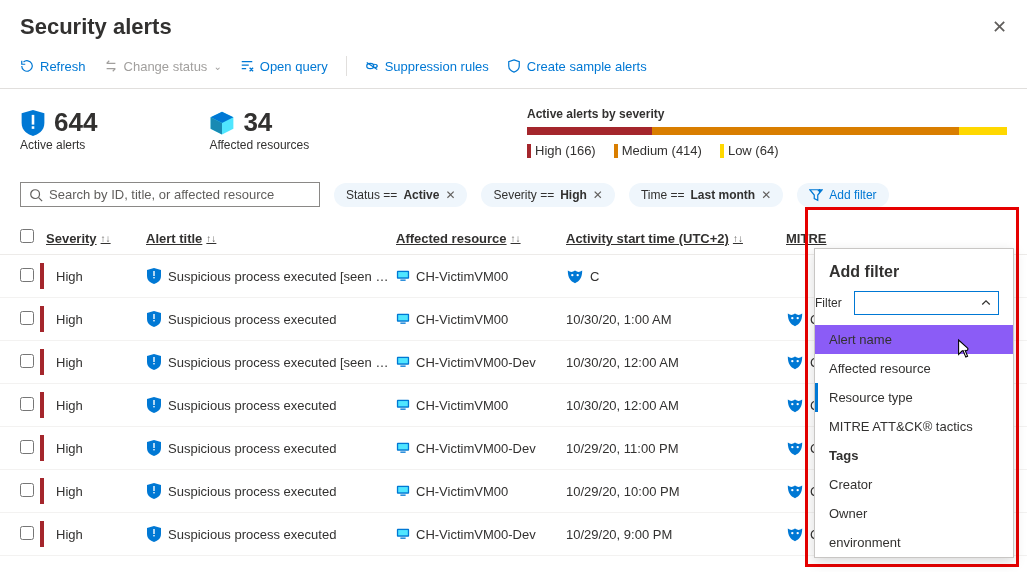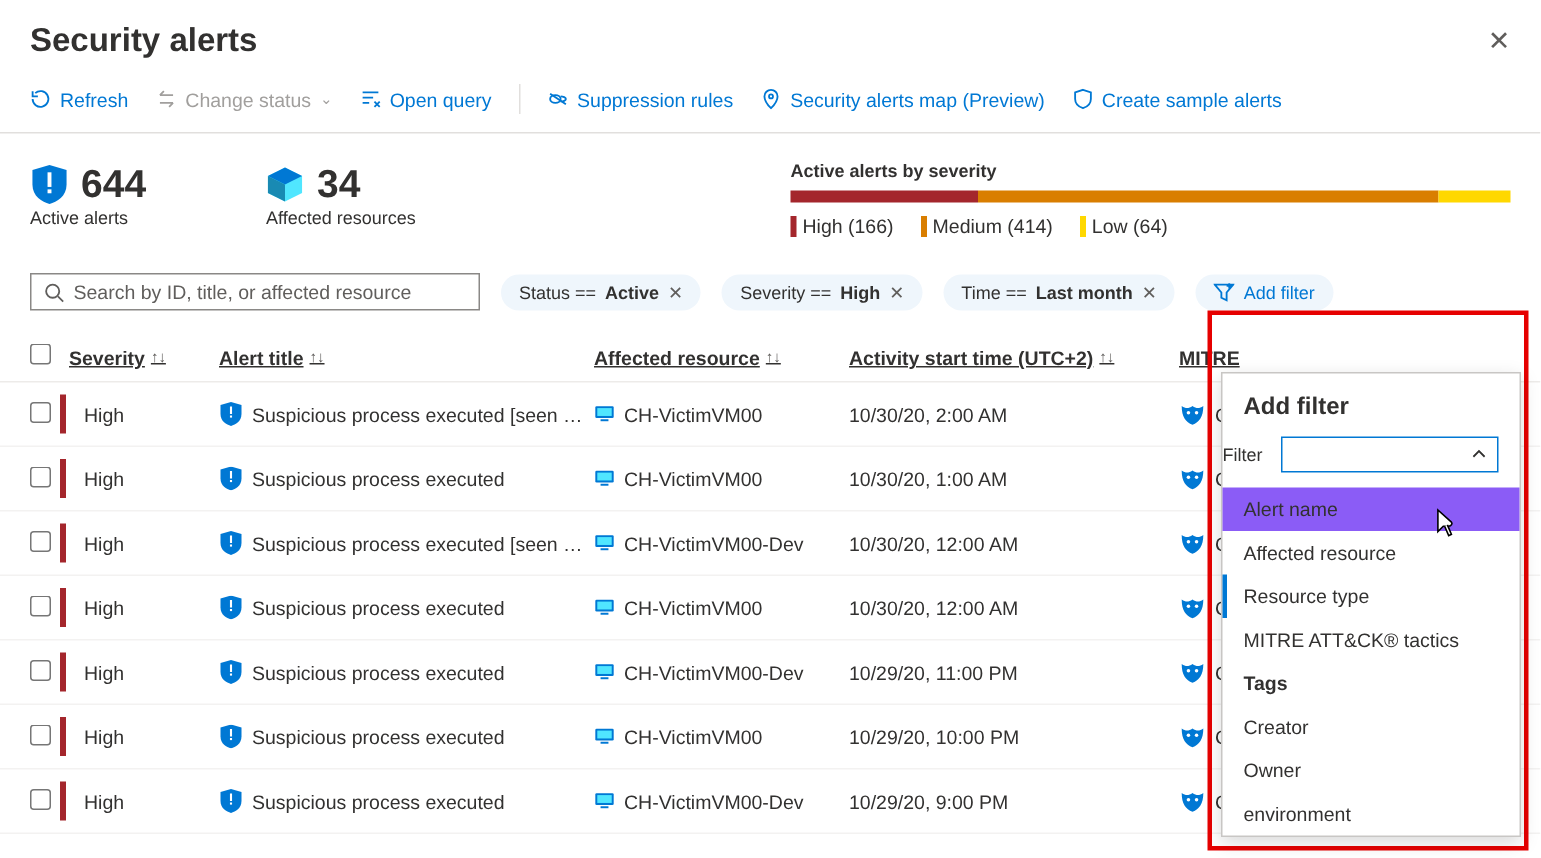--- a/index.html
+++ b/index.html
@@ -5,21 +5,21 @@
   * { box-sizing: border-box; margin: 0; padding: 0; font-family: "Segoe UI", Arial, sans-serif; }
   body { width: 1027px; height: 572px; background: #fff; color: #323130; font-size: 13px; overflow: hidden; position: relative; }
   .header { display:flex; justify-content:space-between; align-items:center; padding:14px 20px 6px 20px; }
   .header h1 { font-size:22px; font-weight:600; }
   .close-x { font-size:18px; color:#605e5c; cursor:pointer; }
   .toolbar { display:flex; align-items:center; gap:18px; padding:10px 20px 12px 20px; border-bottom:1px solid #e1dfdd; }
   .toolbar .sep { width:1px; height:20px; background:#e1dfdd; }
   .tbtn { display:flex; align-items:center; gap:6px; color:#0078d4; cursor:pointer; font-size:13px; }
   .tbtn.disabled { color:#a19f9d; }
   .tbtn svg { width:14px; height:14px; }
-  .stats { display:flex; gap:80px; padding:18px 20px 10px 20px; align-items:flex-start; }
+  .stats { display:flex; gap:112px; padding:18px 20px 10px 20px; align-items:flex-start; }
   .stat { display:flex; flex-direction:column; }
   .stat-top { display:flex; align-items:center; gap:8px; }
   .stat-num { font-size:26px; font-weight:600; color:#323130; }
   .stat-label { font-size:12px; color:#323130; margin-top:0; }
   .sev-box { margin-left:auto; width:480px; }
   .sev-title { font-size:12px; font-weight:600; margin-bottom:6px; }
   .sev-bar { display:flex; height:8px; width:100%; margin-bottom:8px; }
   .sev-bar div { height:100%; }
   .sev-legend { display:flex; gap:18px; font-size:13px; }
   .sev-legend span { display:flex; align-items:flex-end; gap:4px; }
@@ -92,27 +92,20 @@
   <div class="sep"></div>
   <div class="tbtn">
     <svg viewBox="0 0 16 16" fill="none" stroke="#0078d4" stroke-width="1.4">
         <ellipse cx="6" cy="8" rx="4" ry="3"></ellipse>
         <path d="M10 6c2 0 4 1 4 2s-2 2-4 2M2 4l12 8"></path>
       </svg>
     <span>Suppression rules</span>
   </div>
   <div class="tbtn">
     <svg viewBox="0 0 16 16" fill="none" stroke="#0078d4" stroke-width="1.4">
-        <path d="M8 1a5 5 0 0 1 5 5c0 4-5 9-5 9S3 10 3 6a5 5 0 0 1 5-5z"></path>
-        <circle cx="8" cy="6" r="1.5"></circle>
-      </svg>
-    <span>Security alerts map (Preview)</span>
-  </div>
-  <div class="tbtn">
-    <svg viewBox="0 0 16 16" fill="none" stroke="#0078d4" stroke-width="1.4">
         <path d="M8 1l6 2v5c0 4-3 6-6 7-3-1-6-3-6-7V3l6-2z"></path>
       </svg>
     <span>Create sample alerts</span>
   </div>
 </div>
 
 <div class="stats">
   <div class="stat">
     <div class="stat-top">
       <svg width="26" height="26" viewBox="0 0 16 16">
@@ -227,21 +220,20 @@
         <span>Suspicious process executed [seen …</span>
       </div>
    <div class="res">
         <svg class="monitor" viewBox="0 0 16 16">
           <rect x="1" y="2" width="14" height="9" rx="1" fill="#0078d4"></rect>
           <rect x="2.5" y="3.5" width="11" height="6" fill="#50e6ff"></rect>
           <rect x="5" y="12" width="6" height="1.5" fill="#0078d4"></rect>
         </svg>
         <span>CH-VictimVM00</span>
       </div>
-   <div class="time">10/30/20, 2:00 AM</div>
    <div class="mitre">
         <svg class="mask" viewBox="0 0 20 20">
           <path fill="#0078d4" d="M2 4c0 8 3 12 8 14 5-2 8-6 8-14-3 2-5 2-8 0-3 2-5 2-8 0z"></path>
           <circle cx="7" cy="9" r="1.3" fill="#fff"></circle>
           <circle cx="13" cy="9" r="1.3" fill="#fff"></circle>
         </svg>
         <span>C</span>
       </div>
     </div>
     <div class="row">

